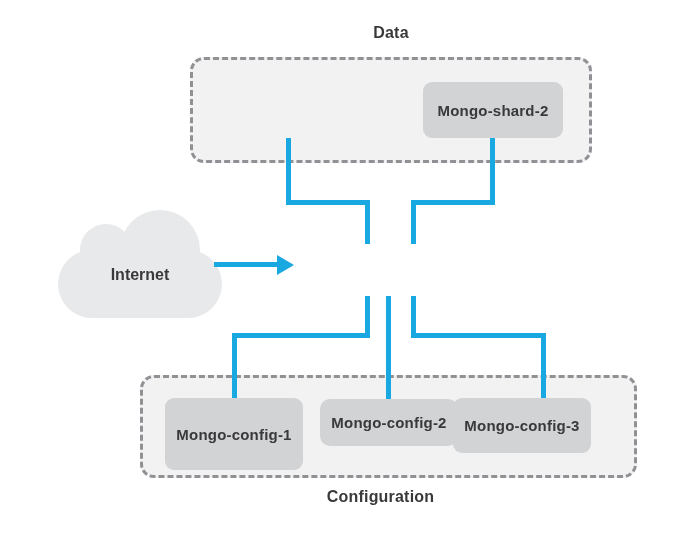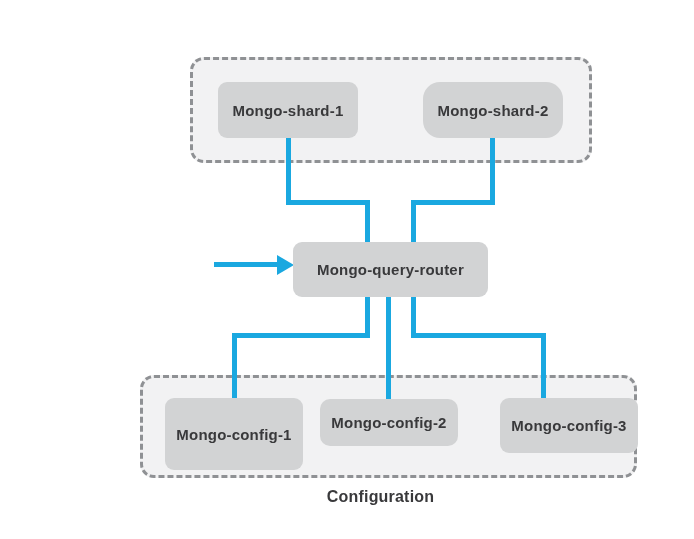--- a/index.html
+++ b/index.html
@@ -47,36 +47,45 @@
     border-top:10px solid transparent;border-bottom:10px solid transparent;
     border-left:17px solid var(--connector-blue);
   }
   
   #data-group{left:190px;top:57px;width:402px;height:106px;}
   #config-group{left:140px;top:375px;width:497px;height:103px;}
   #data-label{left:190px;top:24px;width:402px;}
   #config-label{left:132px;top:488px;width:497px;}
   
   #shard1{left:218px;top:82px;width:140px;height:56px;}
-  #shard2{left:423px;top:82px;width:140px;height:56px;border-radius:17px;}
+  #shard2{left:423px;top:82px;width:140px;height:56px;}
   #router{left:293px;top:242px;width:195px;height:55px;}
   #cfg1{left:165px;top:398px;width:138px;height:72px;}
   #cfg2{left:320px;top:399px;width:138px;height:47px;border-radius:10px;}
-  #cfg3{left:500px;top:398px;width:138px;height:55px;}
+  #cfg3{left:453px;top:398px;width:138px;height:55px;}
 </style>
 </head>
 <body>
 
 <div class="canvas">
 
+  <div class="group-label" id="data-label">Data</div>
   <div class="group-label" id="config-label">Configuration</div>
 
   <div class="group" id="data-group"></div>
   <div class="group" id="config-group"></div>
 
+  <div class="cloud">
+    <svg viewBox="0 0 168 112" aria-hidden="true">
+      <circle cx="50" cy="42" r="26" fill="#e8e9ea"></circle>
+      <circle cx="104" cy="42" r="40" fill="#e8e9ea"></circle>
+      <rect x="2" y="42" width="164" height="68" rx="34" fill="#e8e9ea"></rect>
+    </svg>
+    <div class="cloud-label">Internet</div>
+  </div>
 
   <div class="arrow-line"></div>
   <div class="arrow-head"></div>
 
   <div class="seg" style="left:286px;top:138px;width:5px;height:67px;"></div>
   <div class="seg" style="left:286px;top:200px;width:84px;height:5px;"></div>
   <div class="seg" style="left:365px;top:200px;width:5px;height:44px;"></div>
 
   <div class="seg" style="left:490px;top:138px;width:5px;height:67px;"></div>
   <div class="seg" style="left:411px;top:200px;width:84px;height:5px;"></div>
@@ -85,20 +94,18 @@
   <div class="seg" style="left:365px;top:296px;width:5px;height:42px;"></div>
   <div class="seg" style="left:232px;top:333px;width:138px;height:5px;"></div>
   <div class="seg" style="left:232px;top:333px;width:5px;height:66px;"></div>
 
   <div class="seg" style="left:386px;top:296px;width:5px;height:103px;"></div>
 
   <div class="seg" style="left:411px;top:296px;width:5px;height:42px;"></div>
   <div class="seg" style="left:411px;top:333px;width:135px;height:5px;"></div>
   <div class="seg" style="left:541px;top:333px;width:5px;height:66px;"></div>
 
-  <div class="node" id="shard1">Mongo-shard-1</div>
   <div class="node" id="shard2">Mongo-shard-2</div>
-  <div class="node" id="router">Mongo-query-router</div>
   <div class="node" id="cfg1">Mongo-config-1</div>
   <div class="node" id="cfg2">Mongo-config-2</div>
   <div class="node" id="cfg3">Mongo-config-3</div>
 
 </div>
 
 </body></html>

